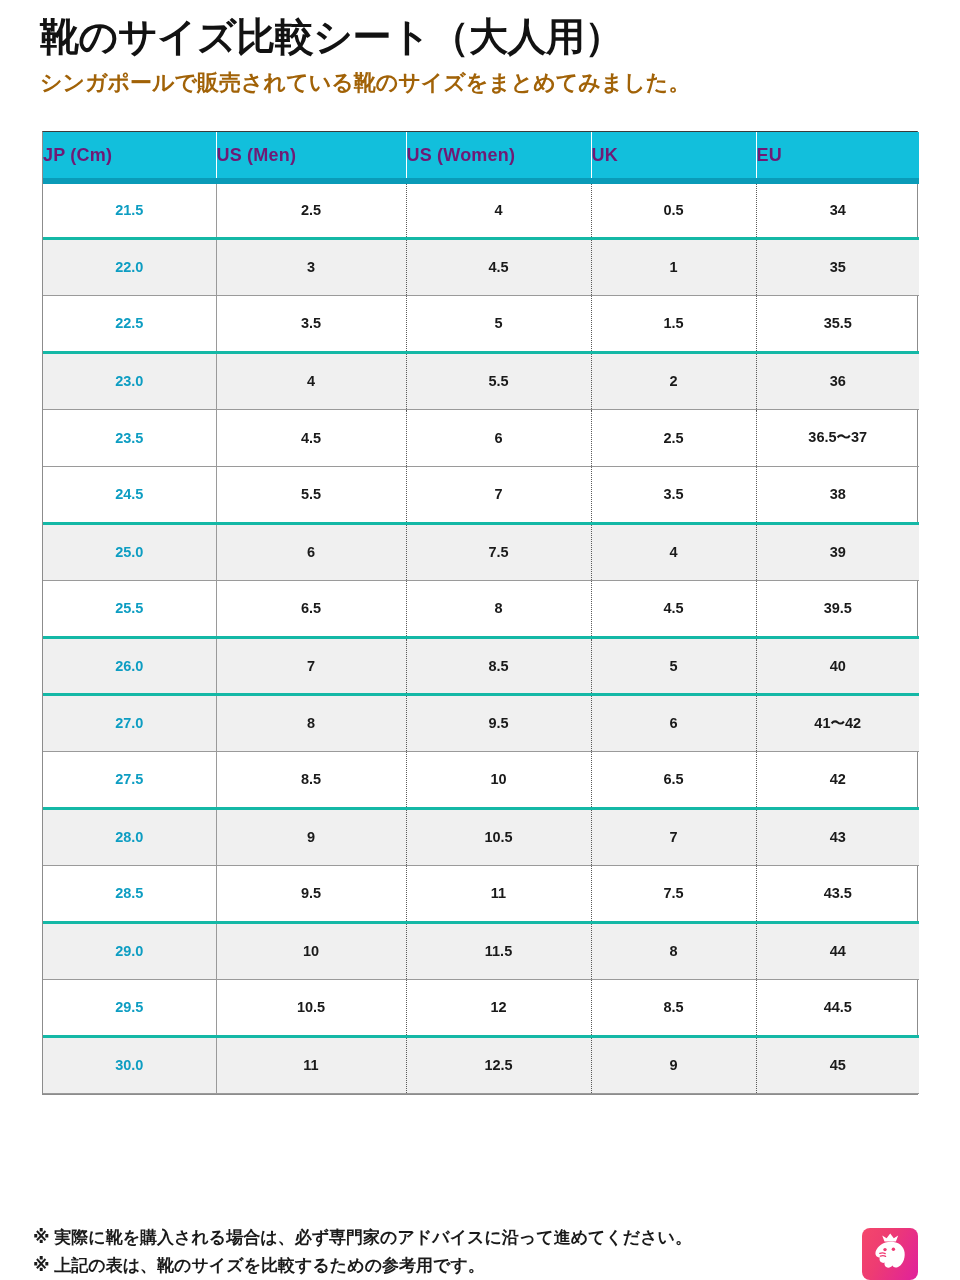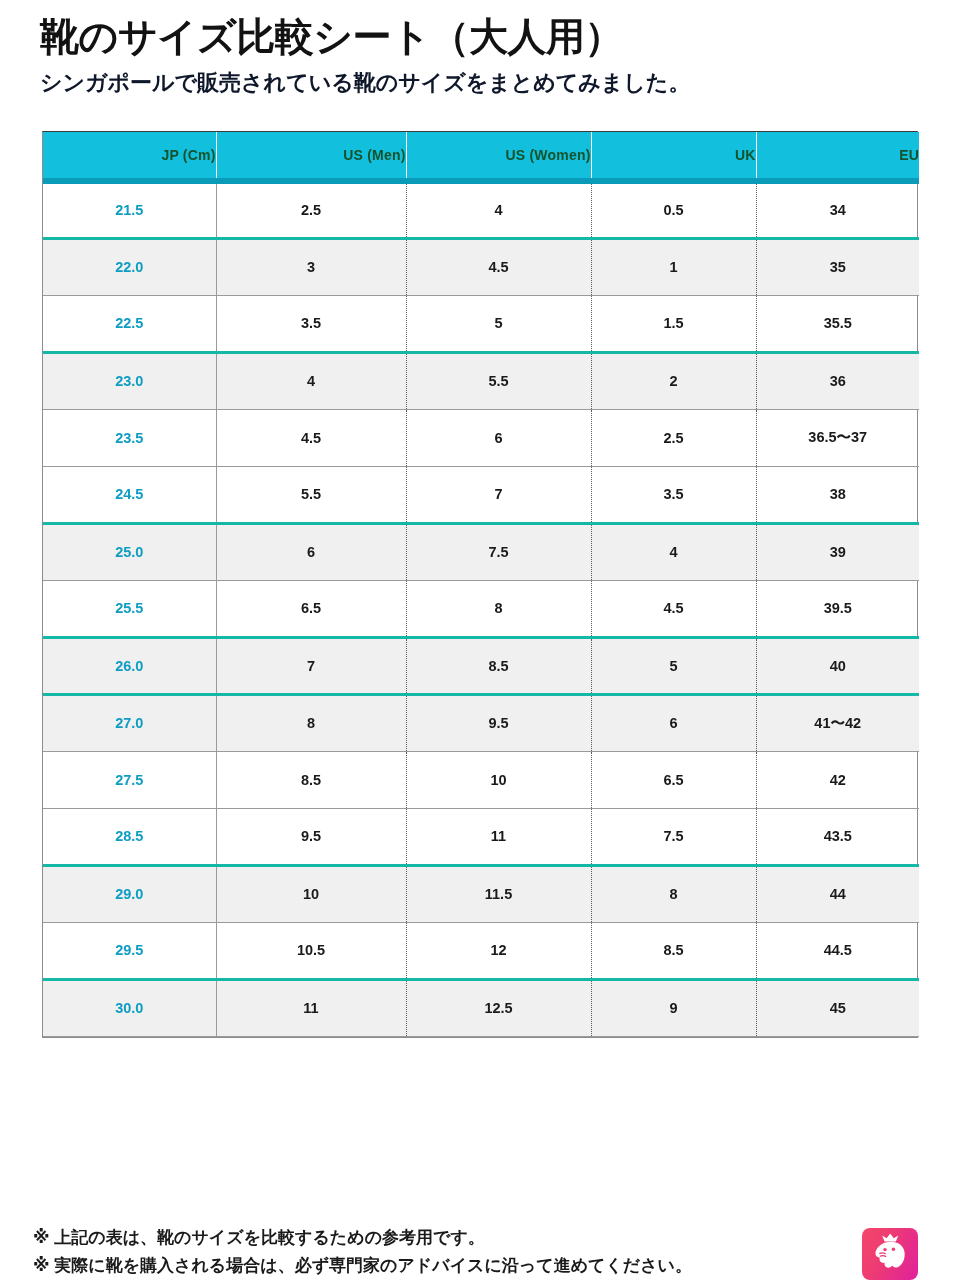--- a/index.html
+++ b/index.html
@@ -37,21 +37,21 @@
     letter-spacing: -0.5px;
     line-height: 1.18;
     color: #121212;
     margin: 0;
     white-space: nowrap;
   }
   .page-subtitle {
     font-size: 22px;
     font-weight: bold;
     line-height: 1.25;
-    color: #0f172a;
+    color: #a16207;
     margin: 9px 0 0 0;
     white-space: nowrap;
   }
 
   
   .table-wrap {
     position: absolute;
     left: 42px;
     top: 131px;
     width: 876px;
@@ -66,26 +66,26 @@
     table-layout: fixed;
   }
   table.size-table col.c-jp  { width: 173px; }
   table.size-table col.c-usm { width: 190px; }
   table.size-table col.c-usw { width: 185px; }
   table.size-table col.c-uk  { width: 165px; }
   table.size-table col.c-eu  { width: 163px; }
 
   thead tr.head-row th {
     background: #12bfdc;
-    color: #14532d;
-    font-size: 14px;
+    color: #701a75;
+    font-size: 18px;
     font-weight: bold;
     height: 46px;
     padding: 0;
-    text-align: right;
+    text-align: left;
     vertical-align: middle;
     border-right: 1px solid #ffffff;
     border-bottom: 6px solid #0a9bb8;
     letter-spacing: 0.2px;
   }
   thead tr.head-row th:last-child { border-right: none; }
 
   tbody td {
     height: 57px;
     padding: 0;
@@ -243,20 +243,27 @@
             <td>6</td>
             <td>41〜42</td>
           </tr>
           <tr>
             <td class="jp-cell">27.5</td>
             <td>8.5</td>
             <td>10</td>
             <td>6.5</td>
             <td>42</td>
           </tr>
+          <tr class="alt">
+            <td class="jp-cell">28.0</td>
+            <td>9</td>
+            <td>10.5</td>
+            <td>7</td>
+            <td>43</td>
+          </tr>
           <tr>
             <td class="jp-cell">28.5</td>
             <td>9.5</td>
             <td>11</td>
             <td>7.5</td>
             <td>43.5</td>
           </tr>
           <tr class="alt">
             <td class="jp-cell">29.0</td>
             <td>10</td>
@@ -276,22 +283,22 @@
             <td>11</td>
             <td>12.5</td>
             <td>9</td>
             <td>45</td>
           </tr>
         </tbody>
     </table>
   </div>
 
   <div class="footer-notes">
+    <div class="note-line">※ 実際に靴を購入される場合は、必ず専門家のアドバイスに沿って進めてください。</div>
     <div class="note-line">※ 上記の表は、靴のサイズを比較するための参考用です。</div>
-    <div class="note-line">※ 実際に靴を購入される場合は、必ず専門家のアドバイスに沿って進めてください。</div>
   </div>
 
   <div class="brand-logo">
     <svg viewBox="0 0 56 52" xmlns="http://www.w3.org/2000/svg">
       <path d="M22.5 13.5 L20.2 7.6 L24.6 10.3 L28.2 5.6 L31.8 10.3 L36.2 7.6 L33.9 13.5 Z" fill="#ffffff"></path>
       <path d="M36.6 15.6 C31.2 12.6 23.6 13.2 18.6 17.0 C14.4 20.2 12.6 24.4 13.9 27.3 C14.6 28.9 16.2 29.6 17.8 29.4 C17.2 31.2 17.6 33.0 18.9 34.1 C20.0 35.0 21.4 35.1 22.6 34.6 C22.1 36.4 22.7 38.2 24.2 39.1 C26.2 40.3 28.9 39.6 30.4 37.6 C31.0 38.8 32.2 39.6 33.6 39.6 C37.0 39.6 40.2 36.4 41.8 32.0 C44.2 25.3 42.0 18.6 36.6 15.6 Z" fill="#ffffff"></path>
       <circle cx="23.0" cy="21.6" r="1.7" fill="#ef3b73"></circle>
       <circle cx="31.4" cy="21.2" r="1.7" fill="#ef3b73"></circle>
       <path d="M17.8 25.4 C19.6 24.6 21.6 24.7 23.2 25.6" stroke="#ef3b73" stroke-width="1.3" fill="none" stroke-linecap="round"></path>
       <path d="M18.4 28.2 C20.2 27.5 22.1 27.6 23.6 28.4" stroke="#ef3b73" stroke-width="1.3" fill="none" stroke-linecap="round"></path>

